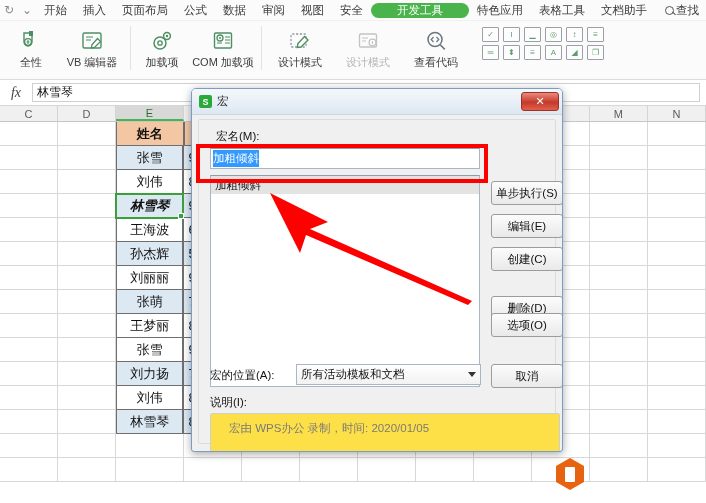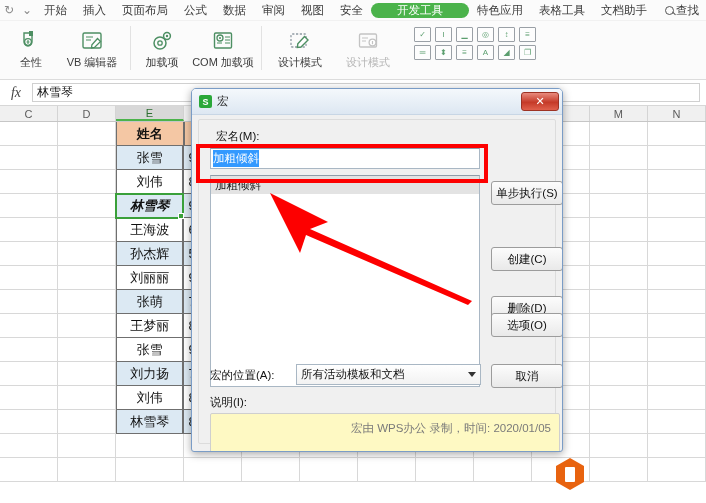--- a/index.html
+++ b/index.html
@@ -166,22 +166,22 @@
     position: absolute; left: 97px; top: 244px; width: 185px; height: 21px;
     background: linear-gradient(#ffffff,#f2f2f2); border: 1px solid #a9b7c4;
     font-size: 11.5px; color: #111; display: flex; align-items: center;
     padding: 0 4px; cursor: pointer;
   }
   .loc-select .cap { flex: 1; }
   .caret { width: 0; height: 0; border-left: 4px solid transparent; border-right: 4px solid transparent; border-top: 5px solid #333; }
   .lbl-desc { position: absolute; left: 11px; top: 275px; font-size: 11.5px; color: #111; }
   .desc-box {
     position: absolute; left: 11px; top: 293px; width: 350px; height: 52px;
-    background: #fef9c3; border: 1px solid #cfcfcf; border-radius: 2px;
-    font-size: 11.5px; color: #7a7a7a; padding: 7px 8px; text-align: right;
+    background: #fde047; border: 1px solid #cfcfcf; border-radius: 2px;
+    font-size: 11.5px; color: #7a7a7a; padding: 7px 18px;
   }
 
   
   .red-box {
     position: absolute; left: 196px; top: 144px; width: 292px; height: 39px;
     border: 4px solid #fd0000; pointer-events: none; z-index: 40;
   }
   .red-arrow { position: absolute; left: 210px; top: 155px; z-index: 41; pointer-events: none; }
 
   
@@ -297,20 +297,30 @@
         <div class="glyph">
           <svg width="24" height="24" viewBox="0 0 24 24">
             <rect x="3.5" y="5" width="17" height="13" rx="1.2" fill="none" stroke="#c3c3c3" stroke-width="1.3"></rect>
             <path d="M6 9h6M6 12h4" stroke="#c3c3c3" stroke-width="1.2"></path>
             <circle cx="16.5" cy="13.5" r="3.4" fill="#fff" stroke="#c3c3c3" stroke-width="1.3"></circle>
             <path d="M16.5 12v3.2" stroke="#c3c3c3" stroke-width="1.2"></path>
           </svg>
         </div>
         <div class="lbl">设计模式</div>
       </div>
+      <div class="ritem wide">
+        <div class="glyph">
+          <svg width="24" height="24" viewBox="0 0 24 24">
+            <circle cx="11" cy="10.5" r="7" fill="none" stroke="#6b7680" stroke-width="1.5"></circle>
+            <path d="M16.2 15.8l4.6 4.6" stroke="#6b7680" stroke-width="1.6"></path>
+            <path d="M9.5 8l-2.3 2.5L9.5 13M12.5 8l2.3 2.5L12.5 13" fill="none" stroke="#6b7680" stroke-width="1.2"></path>
+          </svg>
+        </div>
+        <div class="lbl">查看代码</div>
+      </div>
     </div>
 
     <div class="ctrl-grid">
       <div class="ctrl-row">
         <div class="ctrl-btn">✓</div>
         <div class="ctrl-btn">I</div>
         <div class="ctrl-btn">▁</div>
         <div class="ctrl-btn">◎</div>
         <div class="ctrl-btn">↕</div>
         <div class="ctrl-btn">≡</div>
@@ -572,20 +582,21 @@
 
       <div class="macro-input">
         <span class="selected-text">加粗倾斜</span>
       </div>
 
       <div class="macro-list">
         <div class="li">加粗倾斜</div>
       </div>
 
       <div class="btn" style="top:61px">单步执行(S)</div>
+      <div class="btn" style="top:94px">编辑(E)</div>
       <div class="btn" style="top:127px">创建(C)</div>
       <div class="btn" style="top:176px">删除(D)</div>
       <div class="btn" style="top:193px">选项(O)</div>
       <div class="btn" style="top:244px">取消</div>
 
       <div class="lbl-loc">宏的位置(A):</div>
       <div class="loc-select">
         <span class="cap">所有活动模板和文档</span>
         <span class="caret"></span>
       </div>

